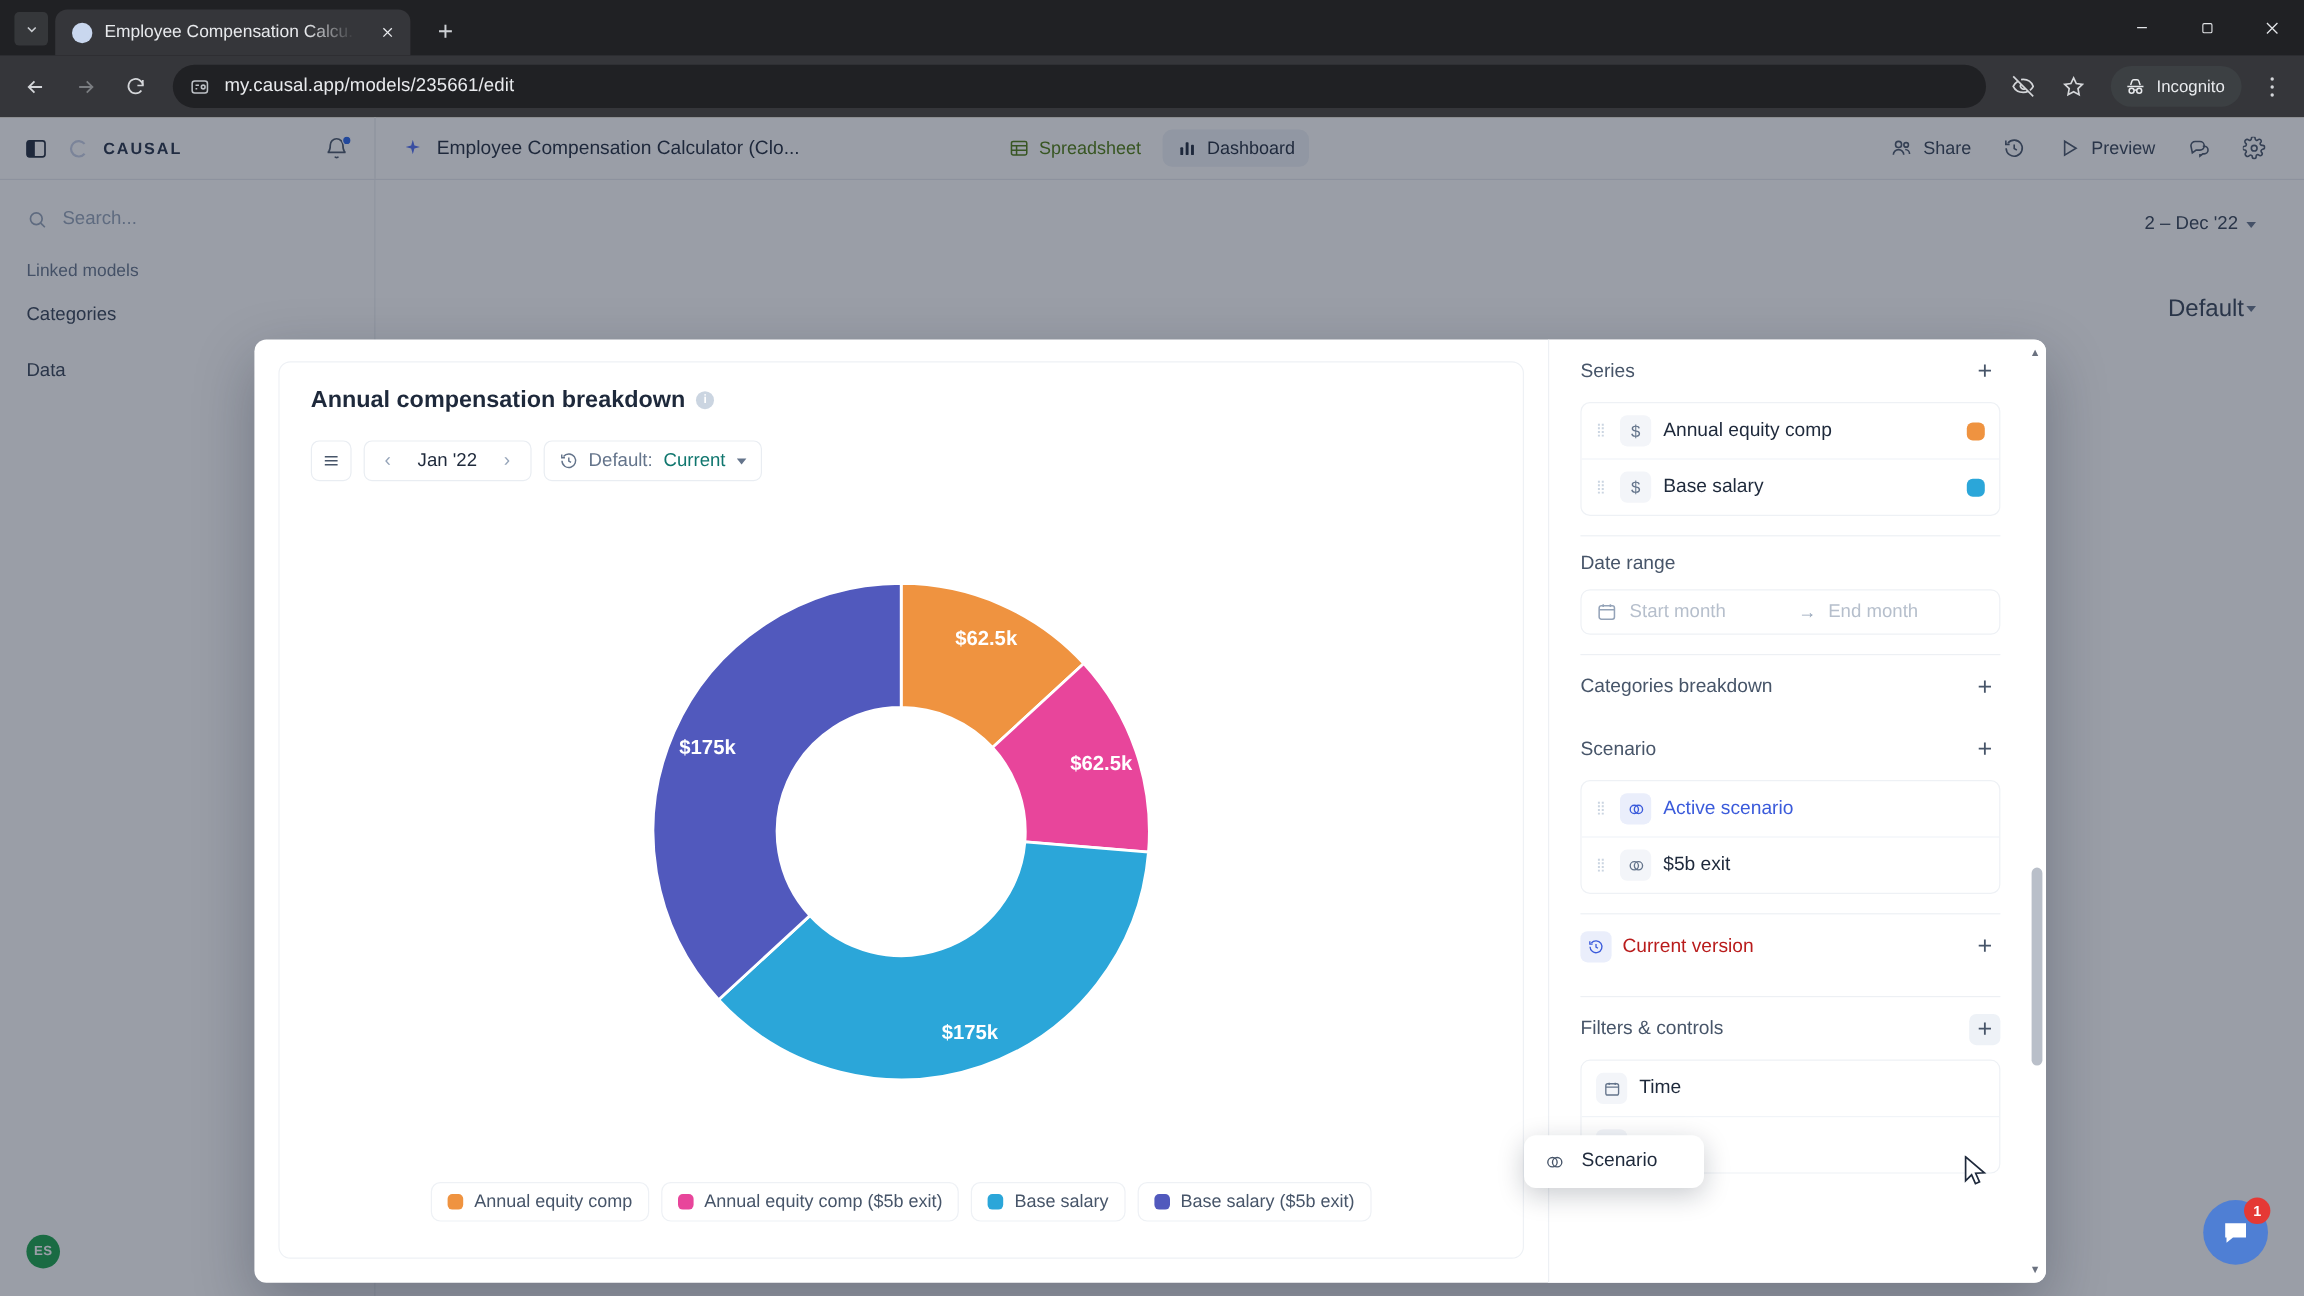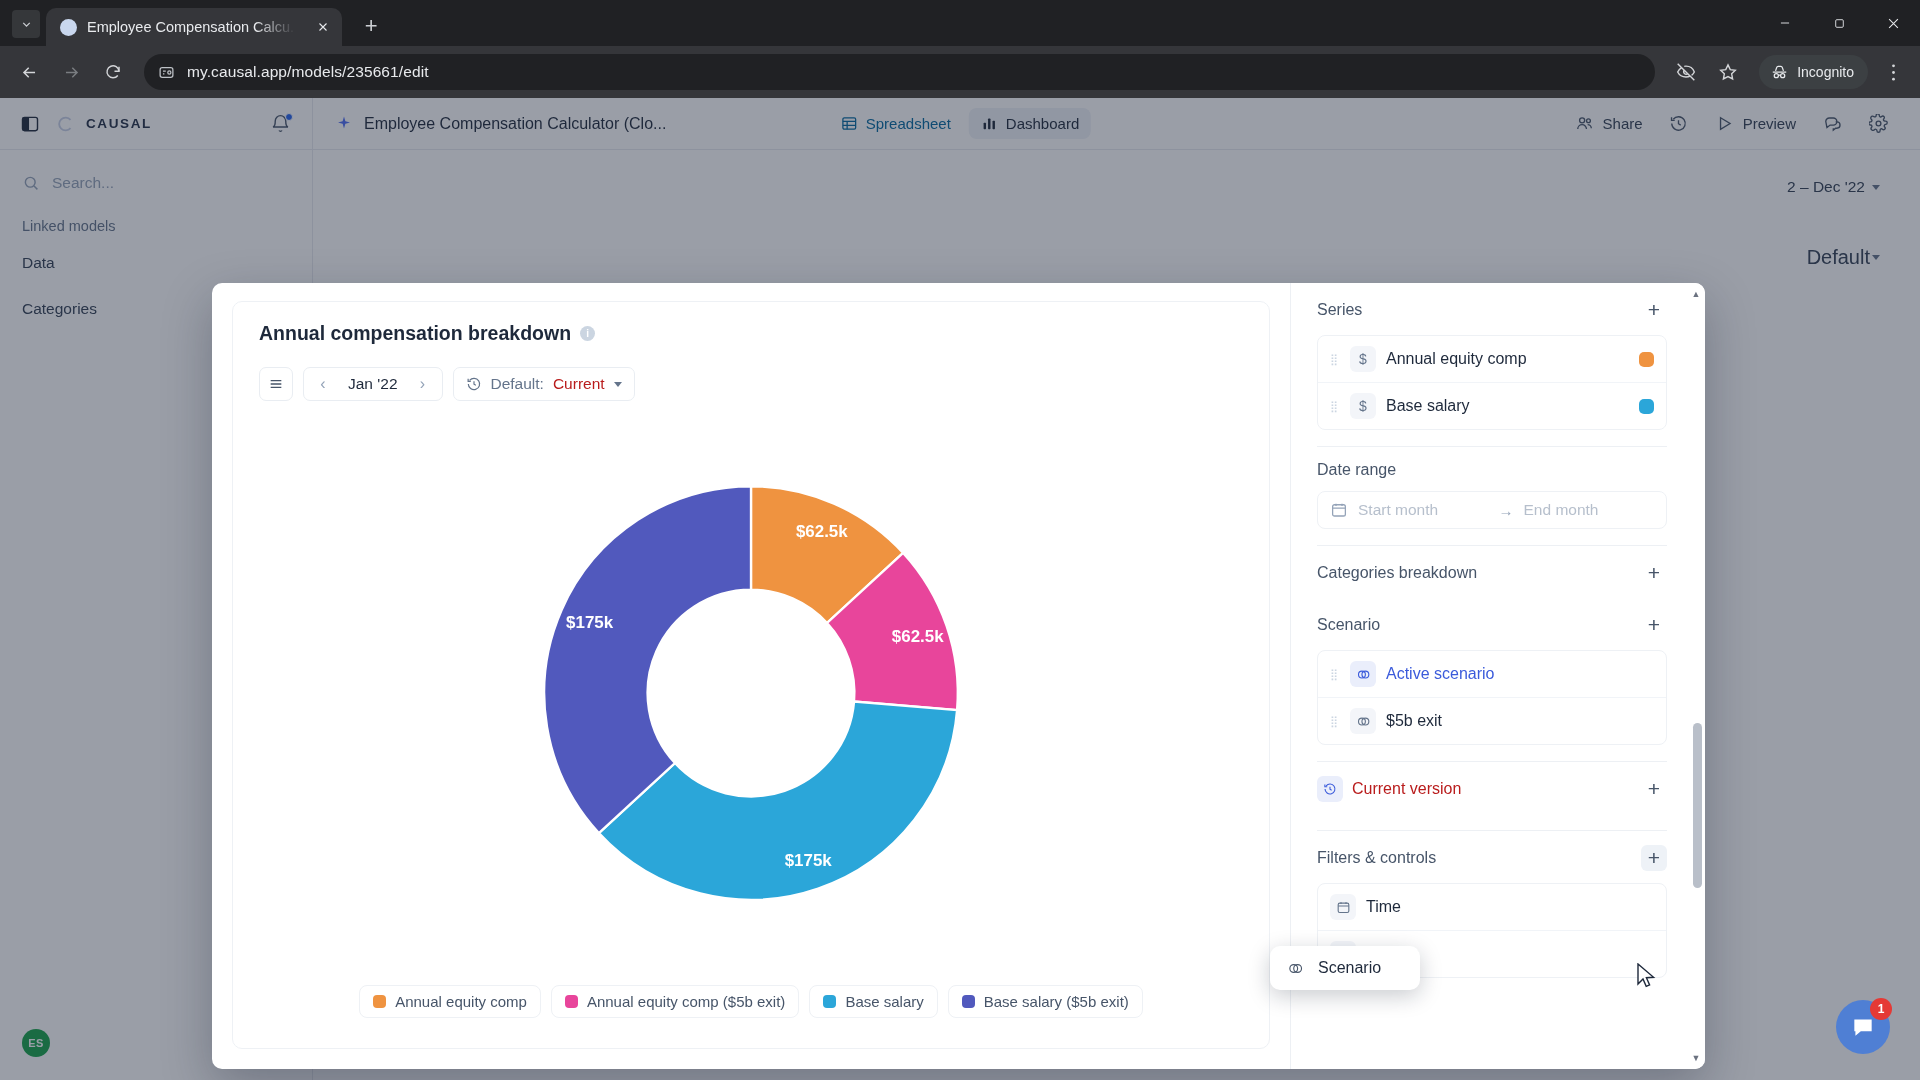--- a/index.html
+++ b/index.html
@@ -96,21 +96,21 @@
   .bell-dot { position:absolute; top: 0px; right: -1px; width: 8px; height: 8px;
               border-radius: 50%; background: #2563eb; border: 1.5px solid #fff; }
 
   .hdr-doc { display:flex; align-items:center; gap: 11px; padding-left: 22px; }
   .doc-spark { width: 18px; height: 18px; color:#4f6df5; }
   .doc-title { font-size: 16px; color:#1e293b; }
 
   .hdr-tabs { position:absolute; left: 50%; transform: translateX(-50%);
               display:flex; align-items:center; gap: 6px; }
   .hdr-tab { display:flex; align-items:center; gap: 8px; padding: 7px 12px;
-             border-radius: 8px; font-size: 15px; color:#0369a1; }
+             border-radius: 8px; font-size: 15px; color:#4d7c0f; }
   .hdr-tab.active { background: #eef2f7; color:#1e293b; }
 
   .hdr-right { margin-left: auto; display:flex; align-items:center; gap: 6px;
                padding-right: 22px; }
   .hdr-act { display:flex; align-items:center; gap: 8px; padding: 7px 10px;
              border-radius: 8px; font-size: 15px; color:#334155; }
   .hdr-ico { width: 20px; height: 20px; color:#475569; display:flex;
              align-items:center; justify-content:center; }
 
   
@@ -177,21 +177,21 @@
   .tb-btn { height: 34px; border:1px solid #e9edf2; border-radius: 7px;
             display:flex; align-items:center; justify-content:center;
             color:#475569; background:#fff; }
   .tb-icon-btn { width: 34px; }
   .tb-period { padding: 0 6px; gap: 4px; }
   .tb-arrow { width: 26px; height: 30px; display:flex; align-items:center;
               justify-content:center; color:#94a3b8; }
   .tb-period-label { font-size: 15.5px; color:#1e293b; padding: 0 8px; }
   .tb-version { padding: 0 12px; gap: 9px; font-size: 15.5px; }
   .tb-version .vlabel { color:#64748b; }
-  .tb-version .vval { color:#b91c1c; }
+  .tb-version .vval { color:#0f766e; }
   .caret { width:0;height:0;border-left:4px solid transparent;
            border-right:4px solid transparent;border-top:5px solid #64748b; }
 
   .donut-area { flex:1; display:flex; align-items:center; justify-content:center; }
   .legend { display:flex; align-items:center; justify-content:center;
             gap: 10px; padding-bottom: 10px; flex-wrap: wrap; }
   .legend-item { display:flex; align-items:center; gap: 9px; padding: 7px 13px;
                  border:1px solid #eef1f5; border-radius: 8px; font-size: 15px;
                  color:#475569; background:#fff; }
   .legend-swatch { width: 13px; height: 13px; border-radius: 4px; flex:none; }
@@ -443,22 +443,22 @@
 
     <div class="sidebar">
       <div class="sb-search">
         <svg width="18" height="18" viewBox="0 0 24 24" fill="none" stroke="currentColor" stroke-width="1.9">
             <circle cx="11" cy="11" r="6.5"></circle>
             <path d="M16 16l4.5 4.5"></path>
           </svg>
         <span>Search...</span>
       </div>
       <div class="sb-label">Linked models</div>
+      <div class="sb-sect">Categories</div>
       <div class="sb-sect">Data</div>
-      <div class="sb-sect">Categories</div>
 
       <div class="sb-bottom">
         <div class="avatar">ES</div>
         <div class="sb-bot-icons">
           <div class="sb-bot-ico">
             <svg width="18" height="18" viewBox="0 0 24 24" fill="none" stroke="currentColor" stroke-width="1.7">
                 <path d="M4 4.5h12a2 2 0 012 2V20H6a2 2 0 01-2-2z"></path>
                 <path d="M9 4.5v7l2.2-1.6L13.4 11.5v-7"></path>
               </svg>
           </div>

